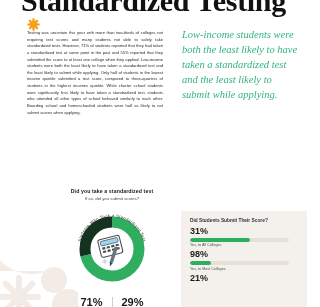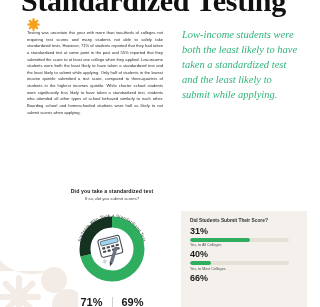--- a/index.html
+++ b/index.html
@@ -161,40 +161,40 @@
               <polygon points="10,27 11,29.3 13.3,30.3 11,31.3 10,33.6 9,31.3 6.7,30.3 9,29.3"></polygon>
             </g>
           </g>
         </svg>
       </div>
     </div>
 
     <div class="donut-legend">
       <span class="val">71%</span>
       <span class="sep"></span>
-      <span class="val">69%</span>
+      <span class="val">29%</span>
     </div>
   </div>
 
   <div class="bars-panel">
     <div class="bars-title">Did Students Submit Their Score?</div>
     <div id="bar-list">
         <div class="bar-item">
           <div class="bar-pct">31%</div>
           <div class="bar-track" style="background: rgb(230, 225, 216);">
             <div class="bar-fill" style="width: 60.45%; background: rgb(47, 174, 95);"></div>
           </div>
           <div class="bar-label">Yes, to All Colleges</div>
         </div>
         <div class="bar-item">
-          <div class="bar-pct">40%</div>
+          <div class="bar-pct">98%</div>
           <div class="bar-track" style="background: rgb(230, 225, 216);">
             <div class="bar-fill" style="width: 21.45%; background: rgb(47, 174, 95);"></div>
           </div>
           <div class="bar-label">Yes, to Most Colleges</div>
         </div>
         <div class="bar-item">
-          <div class="bar-pct">66%</div>
+          <div class="bar-pct">21%</div>
         </div>
       </div>
   </div>
 
 </div>
 
 </body></html>

